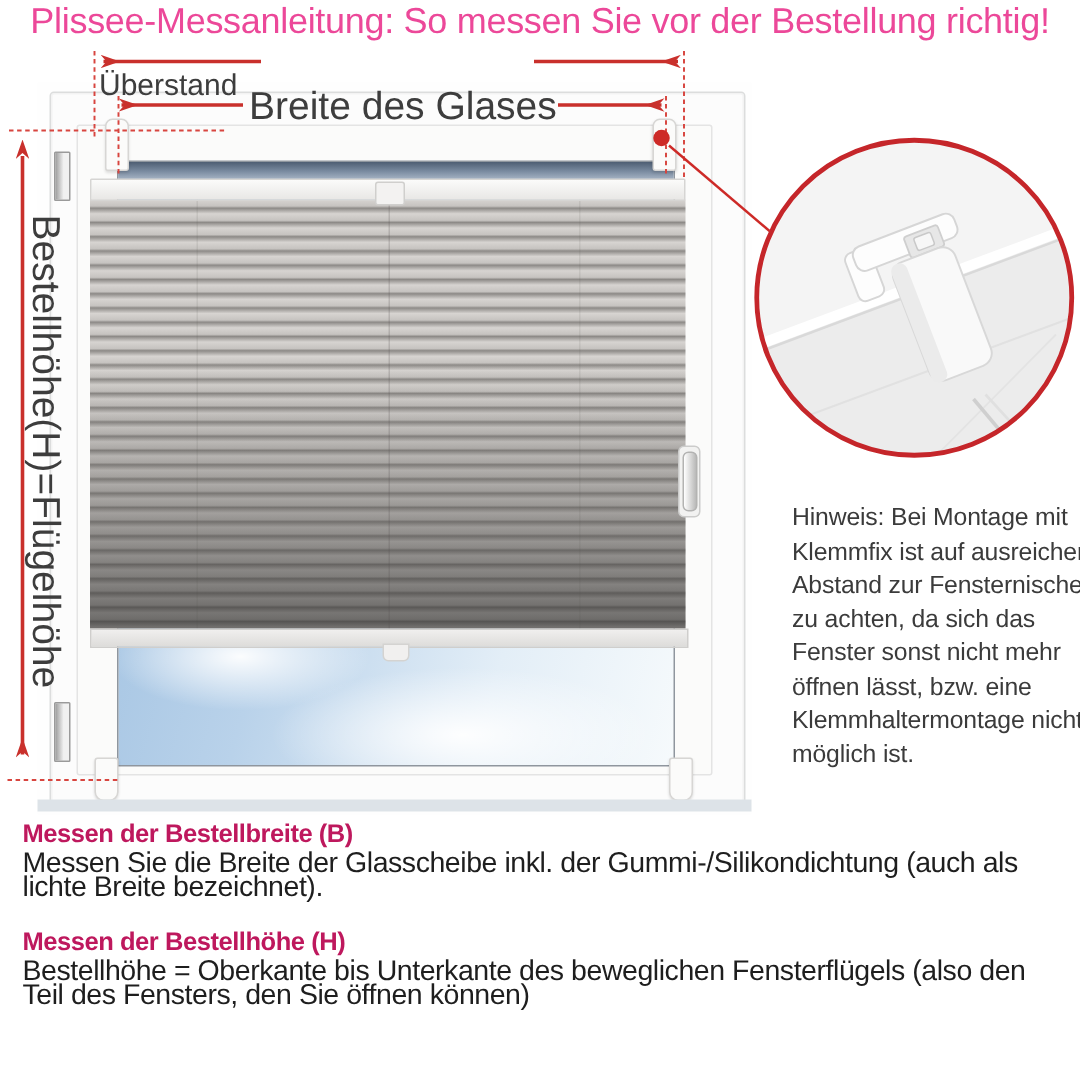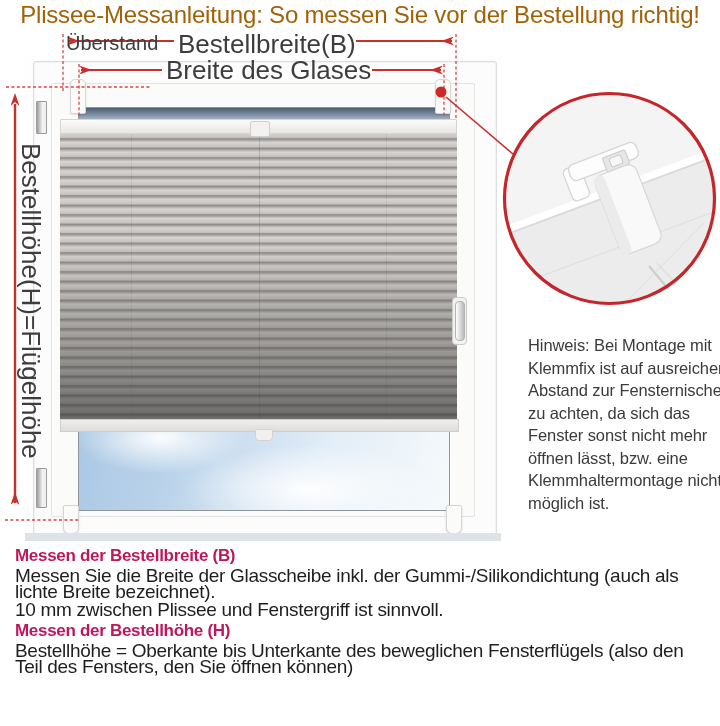--- a/index.html
+++ b/index.html
@@ -1,26 +1,26 @@
 <!DOCTYPE html>
 <html><head>
 <meta charset="utf-8">
 <style>
   html,body{margin:0;padding:0;background:#fff;}
   .canvas{position:relative;width:720px;height:726px;background:#fff;overflow:hidden;
           font-family:"Liberation Sans",sans-serif;}
 
   
   .title{position:absolute;top:1px;left:0;width:720px;text-align:center;
-         font-size:24px;color:#a16207;letter-spacing:-0.2px;white-space:nowrap;}
+         font-size:24px;color:#ec4899;letter-spacing:-0.2px;white-space:nowrap;}
 
   
   .lbl{position:absolute;color:#3d3d3d;white-space:nowrap;}
   .lbl-bestellbreite{left:178px;top:29px;font-size:26px;}
-  .lbl-ueberstand{left:66px;top:32px;font-size:20px;}
+  .lbl-ueberstand{left:66px;top:46px;font-size:20px;}
   .lbl-glasbreite{left:166px;top:55px;font-size:26px;}
   .lbl-hoehe{left:15px;top:143px;writing-mode:vertical-rl;font-size:26px;color:#3d3d3d;
              white-space:nowrap;}
 
   
   .photo{position:absolute;left:25px;top:55px;width:476px;height:488px;background:#fefefe;}
   .wframe{position:absolute;left:8px;top:6px;width:462px;height:476px;background:#fcfcfc;
           border:1px solid #dcdddd;border-radius:3px;
           box-shadow:inset 0 0 0 1px #f3f3f3;}
   .wsash{position:absolute;left:26px;top:28px;width:422px;height:432px;background:#fbfbfa;
@@ -67,21 +67,21 @@
   .magnifier{position:absolute;left:499px;top:88px;width:221px;height:221px;}
 
   
   .note{position:absolute;left:528px;top:334px;width:210px;font-size:16.5px;line-height:22.5px;
         color:#3b3b3b;letter-spacing:-0.1px;}
 
   
   .instructions{position:absolute;left:0;top:543px;width:720px;padding:3px 8px 0 15px;
         box-sizing:border-box;color:#1e1e1e;}
   .instructions h3{margin:0 0 3px;font-size:17px;line-height:19px;letter-spacing:-0.3px;color:#be185d;}
-  .instructions h3.second{margin-top:3px;}
+  .instructions h3.second{margin-top:18px;}
   .instructions p{margin:0 0 2px;font-size:19px;line-height:16px;letter-spacing:-0.3px;max-width:698px;}
 </style>
 </head>
 <body>
 
 <div class="canvas">
 
   <div class="photo">
     <div class="wframe"></div>
     <div class="wsash"></div>
@@ -157,28 +157,26 @@
         <rect x="104" y="84" width="44" height="84" rx="9" fill="#f9f9f9" stroke="#d8d8d8" stroke-width="1.3"></rect>
         <rect x="104" y="84" width="11" height="84" rx="5" fill="#ebebeb"></rect>
       </g>
       <line x1="150" y1="178" x2="192" y2="228" stroke="#cfcfcf" stroke-width="2.4"></line>
       <line x1="158" y1="175" x2="203" y2="224" stroke="#e0e0e0" stroke-width="1.8"></line>
     </g>
     <circle cx="110.5" cy="110.5" r="105" fill="none" stroke="#c5262a" stroke-width="3.2"></circle>
   </svg>
 
   <div class="title">Plissee-Messanleitung: So messen Sie vor der Bestellung richtig!</div>
-  <div class="lbl lbl-bestellbreite">Bestellbreite(B)</div>
   <div class="lbl lbl-ueberstand">Überstand</div>
   <div class="lbl lbl-glasbreite">Breite des Glases</div>
   <div class="lbl lbl-hoehe">Bestellhöhe(H)=Flügelhöhe</div>
 
   <div class="note">Hinweis: Bei Montage mit Klemmfix ist auf ausreichend Abstand zur Fensternische zu achten, da sich das Fenster sonst nicht mehr öffnen lässt, bzw. eine Klemmhaltermontage nicht möglich ist.</div>
 
   <div class="instructions">
     <h3>Messen der Bestellbreite (B)</h3>
     <p>Messen Sie die Breite der Glasscheibe inkl. der Gummi-/Silikondichtung (auch als lichte Breite bezeichnet).</p>
-    <p>10 mm zwischen Plissee und Fenstergriff ist sinnvoll.</p>
     <h3 class="second">Messen der Bestellhöhe (H)</h3>
     <p>Bestellhöhe = Oberkante bis Unterkante des beweglichen Fensterflügels (also den Teil des Fensters, den Sie öffnen können)</p>
   </div>
 
 </div>
 
 </body></html>

